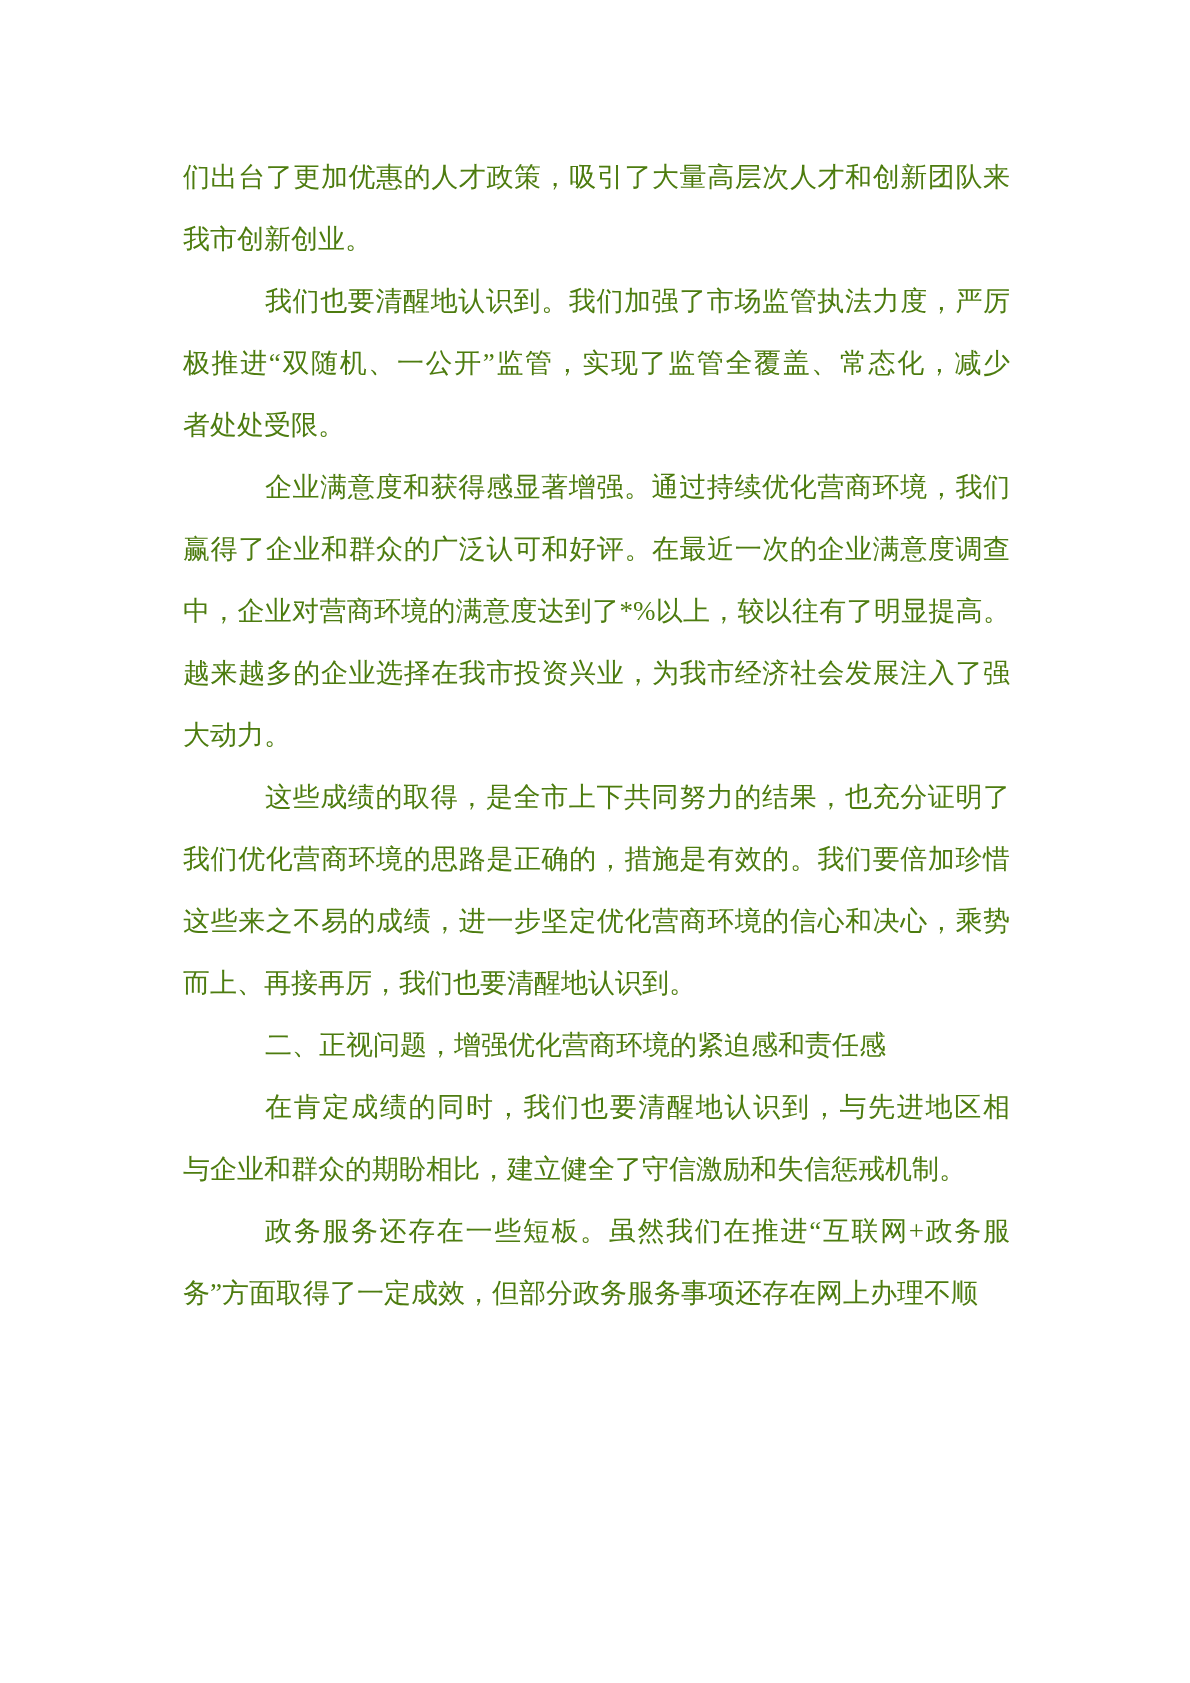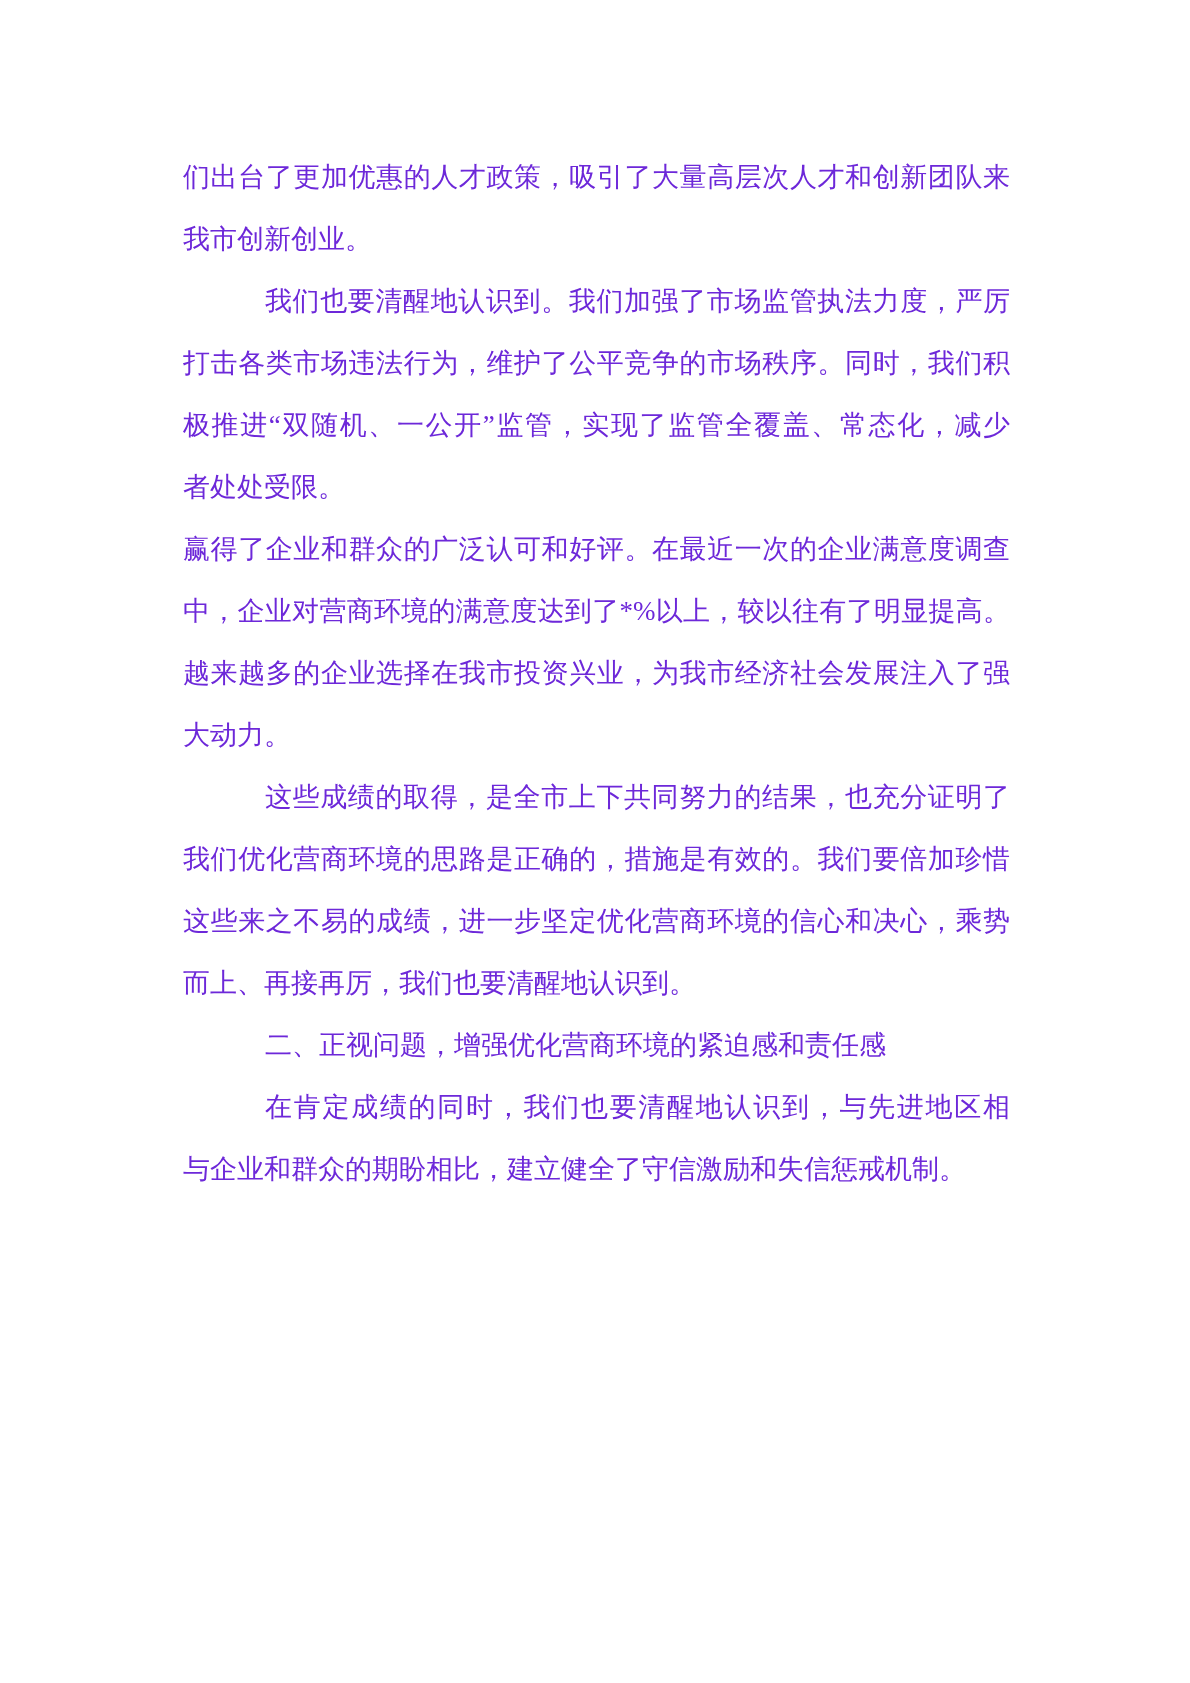--- a/index.html
+++ b/index.html
@@ -35,44 +35,48 @@
     white-space: normal;
   }
   .line.first-indent { text-indent: 82px; }
   .line.last-line { text-align-last: left; }
   .para.heading .line { font-weight: normal; }
 </style>
 </head>
 <body>
 
 <div class="page">
-  <div class="text-block" id="doc-body" style="color: #6d28d9;">
+  <div class="text-block" id="doc-body" style="color: #4d7c0f;">
       <div class="para">
         <div class="line">们出台了更加优惠的人才政策，吸引了大量高层次人才和创新团队来</div>
         <div class="line last-line">我市创新创业。</div>
       </div>
       <div class="para">
         <div class="line first-indent">我们也要清醒地认识到。我们加强了市场监管执法力度，严厉</div>
-        <div class="line">打击各类市场违法行为，维护了公平竞争的市场秩序。同时，我们积</div>
         <div class="line">极推进“双随机、一公开”监管，实现了监管全覆盖、常态化，减少</div>
         <div class="line last-line">者处处受限。</div>
       </div>
       <div class="para">
+        <div class="line first-indent">企业满意度和获得感显著增强。通过持续优化营商环境，我们</div>
         <div class="line">赢得了企业和群众的广泛认可和好评。在最近一次的企业满意度调查</div>
         <div class="line">中，企业对营商环境的满意度达到了*%以上，较以往有了明显提高。</div>
         <div class="line">越来越多的企业选择在我市投资兴业，为我市经济社会发展注入了强</div>
         <div class="line last-line">大动力。</div>
       </div>
       <div class="para">
         <div class="line first-indent">这些成绩的取得，是全市上下共同努力的结果，也充分证明了</div>
         <div class="line">我们优化营商环境的思路是正确的，措施是有效的。我们要倍加珍惜</div>
         <div class="line">这些来之不易的成绩，进一步坚定优化营商环境的信心和决心，乘势</div>
         <div class="line last-line">而上、再接再厉，我们也要清醒地认识到。</div>
       </div>
       <div class="para heading">
         <div class="line first-indent last-line">二、正视问题，增强优化营商环境的紧迫感和责任感</div>
       </div>
       <div class="para">
         <div class="line first-indent">在肯定成绩的同时，我们也要清醒地认识到，与先进地区相比，</div>
         <div class="line last-line">与企业和群众的期盼相比，建立健全了守信激励和失信惩戒机制。</div>
       </div>
+      <div class="para">
+        <div class="line first-indent">政务服务还存在一些短板。虽然我们在推进“互联网+政务服</div>
+        <div class="line last-line">务”方面取得了一定成效，但部分政务服务事项还存在网上办理不顺</div>
+      </div>
     </div>
 </div>
 
 </body></html>

